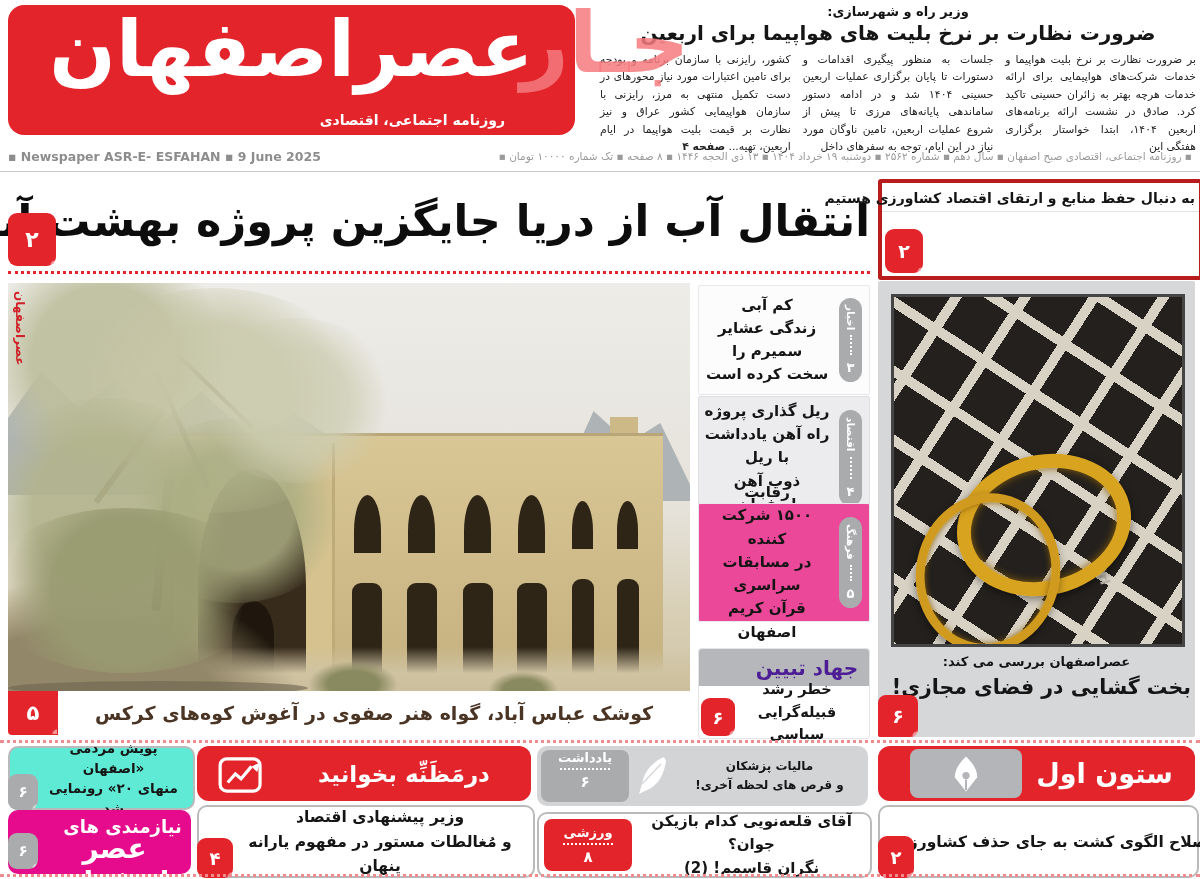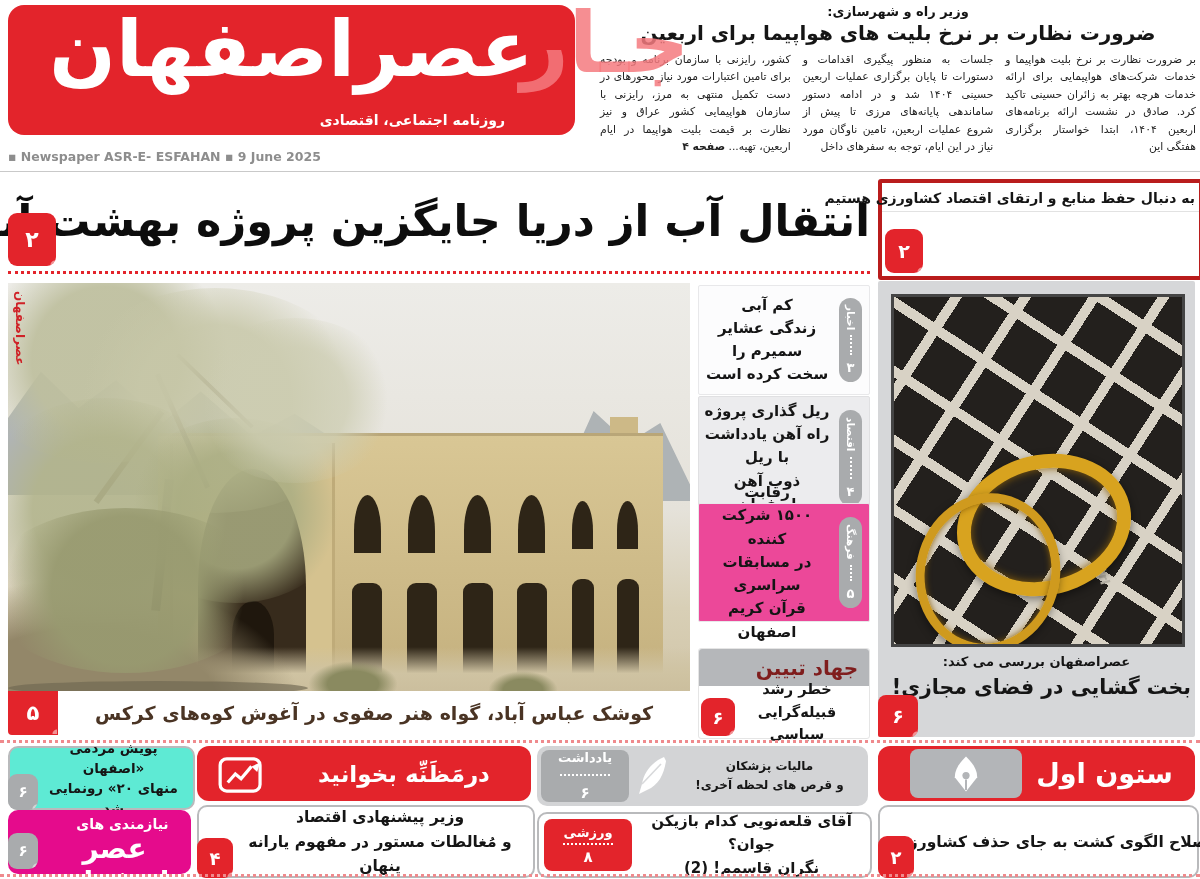--- a/index.html
+++ b/index.html
@@ -83,21 +83,21 @@
              text-align:center;font-size:15px;font-weight:800;line-height:1.55;}
   .brief-tab{position:absolute;right:7px;top:11%;bottom:11%;width:23px;background:#a9abad;border-radius:12px;
              display:flex;flex-direction:column;align-items:center;padding:7px 0;color:#fff;}
   .tab-label{writing-mode:vertical-rl;font-size:10.5px;font-weight:bold;}
   .tab-dots{flex:1;width:0;border-right:2px dotted #fff;margin:5px 0;}
   .tab-num{font-size:13px;font-weight:900;}
 
   
   .jihad{left:698px;top:648px;width:170px;height:89px;background:#fff;border:1px solid #e5e5e5;border-radius:3px;}
   .jihad-head{height:37px;background:#b5b7ba;border-radius:3px 3px 0 0;display:flex;align-items:center;justify-content:center;
-              color:#7f1d1d;font-size:20px;font-weight:900;letter-spacing:1px;padding-left:46px;}
+              color:#4c1d95;font-size:20px;font-weight:900;letter-spacing:1px;padding-left:46px;}
   .jihad-txt{position:absolute;left:30px;right:4px;top:37px;bottom:0;display:flex;align-items:center;justify-content:center;
              text-align:center;font-size:14.5px;font-weight:800;line-height:1.55;}
 
   
   .cyber{left:878px;top:281px;width:317px;height:456px;background:#d6d7d9;border-radius:2px;}
   .kb-frame{position:absolute;left:13px;top:13px;width:288px;height:347px;border:3px solid #454545;overflow:hidden;background:#d9d3c6;}
   .kb-keys{position:absolute;left:-45%;top:-35%;width:190%;height:170%;background-color:#23201d;
            background-image:repeating-linear-gradient(33deg,transparent 0 48px,#d8d2c5 48px 58px),
                             repeating-linear-gradient(123deg,transparent 0 48px,#d8d2c5 48px 58px);}
   .key-ltr{position:absolute;color:#b9b4a8;font-weight:bold;}
@@ -107,34 +107,34 @@
 
   
   .rule-red-2{left:0;top:740px;width:1200px;border-top:3px dotted #ef8a8d;}
   .rule-red-3{left:0;top:874px;width:1200px;border-top:3px dotted #ef8a8d;}
 
   
   .box-campaign{left:8px;top:746px;width:183px;height:60px;background:#5eead4;border:2px solid #b9babc;border-radius:10px;}
   .campaign-txt{position:absolute;left:28px;right:4px;top:0;bottom:0;display:flex;align-items:center;justify-content:center;
                 text-align:center;font-size:13.5px;font-weight:800;line-height:1.5;}
   .box-classified{left:8px;top:810px;width:183px;height:64px;background:#e50b8c;border-radius:10px;color:#fff;}
-  .cls-kicker{position:absolute;left:46px;right:0;top:6px;text-align:center;font-size:14px;font-weight:800;}
+  .cls-kicker{position:absolute;left:46px;right:0;top:6px;text-align:center;font-size:18px;font-weight:800;}
   .cls-title{position:absolute;left:30px;right:0;top:22px;text-align:center;font-size:28px;font-weight:900;letter-spacing:-1px;}
 
   .maz-head{left:197px;top:746px;width:334px;height:55px;background:#e3242b;border-radius:12px;}
   .maz-title{position:absolute;left:90px;right:10px;top:0;bottom:0;display:flex;align-items:center;justify-content:center;
              color:#fff;font-size:23px;font-weight:900;white-space:nowrap;}
   .maz-icon{position:absolute;left:20px;top:9px;width:50px;height:38px;}
   .maz-body{left:197px;top:805px;width:334px;height:69px;background:#fff;border:2px solid #b9babc;border-radius:10px;}
   .maz-txt{position:absolute;left:34px;right:6px;top:0;bottom:0;display:flex;align-items:center;justify-content:center;
            text-align:center;font-size:15.5px;font-weight:800;line-height:1.55;}
 
   .note-box{left:537px;top:746px;width:331px;height:60px;background:#d3d4d6;border-radius:10px;}
   .note-label{position:absolute;left:4px;top:4px;bottom:4px;width:88px;background:#a9abad;border-radius:8px;
-              display:flex;flex-direction:column;align-items:center;justify-content:space-between;color:#fff;}
+              display:flex;flex-direction:column;align-items:center;justify-content:flex-start;color:#fff;}
   .label-name{font-size:13px;font-weight:900;}
   .label-dots{width:56%;border-top:2px dotted #fff;margin:3px 0;}
   .label-num{font-size:15px;font-weight:900;}
   .note-feather{position:absolute;left:96px;top:8px;width:40px;height:44px;}
   .note-txt{position:absolute;left:140px;right:6px;top:0;bottom:0;display:flex;align-items:center;justify-content:center;
             text-align:center;font-size:12px;font-weight:800;line-height:1.55;}
 
   .sport-box{left:537px;top:812px;width:331px;height:62px;background:#fff;border:2px solid #b9babc;border-radius:10px;}
   .sport-label{position:absolute;left:5px;top:5px;bottom:5px;width:88px;background:#e3242b;border-radius:8px;
                display:flex;flex-direction:column;align-items:center;justify-content:center;color:#fff;}
@@ -166,20 +166,21 @@
     <div class="ts-head">ضرورت نظارت بر نرخ بلیت های هواپیما برای اربعین</div>
     <div class="ts-cols">
       <div class="ts-col">بر ضرورت نظارت بر نرخ بلیت هواپیما و خدمات شرکت‌های هواپیمایی برای ارائه خدمات هرچه بهتر به زائران حسینی تاکید کرد. صادق در نشست ارائه برنامه‌های اربعین ۱۴۰۴، ابتدا خواستار برگزاری هفتگی این</div>
       <div class="ts-col">جلسات به منظور پیگیری اقدامات و دستورات تا پایان برگزاری عملیات اربعین حسینی ۱۴۰۴ شد و در ادامه دستور ساماندهی پایانه‌های مرزی تا پیش از شروع عملیات اربعین، تامین ناوگان مورد نیاز در این ایام، توجه به سفرهای داخل</div>
       <div class="ts-col"><span>کشور، رایزنی با سازمان برنامه و بودجه برای تامین اعتبارات مورد نیاز محورهای در دست تکمیل منتهی به مرز، رایزنی با سازمان هواپیمایی کشور عراق و نیز نظارت بر قیمت بلیت هواپیما در ایام اربعین، تهیه... </span><span class="ts-pref">صفحه ۴</span></div>
     </div>
   </div>
 
   <div class="abs dateline">
     <span class="dl-en">▪ Newspaper ASR-E- ESFAHAN ▪ 9 June 2025</span>
+    <span class="dl-fa">▪ روزنامه اجتماعی، اقتصادی صبح اصفهان ▪ سال دهم ▪ شماره ۲۵۶۲ ▪ دوشنبه ۱۹ خرداد ۱۴۰۴ ▪ ۱۳ ذی الحجه ۱۴۴۶ ▪ ۸ صفحه ▪ تک شماره ۱۰۰۰۰ تومان ▪</span>
   </div>
   <div class="abs rule-grey"></div>
 
   <div class="abs lead-head rtl">انتقال آب از دریا جایگزین پروژه بهشت آباد نمی‌شود</div>
   <div class="abs badge" style="left:8px;top:213px;width:48px;height:53px;font-size:22px;">۲</div>
   <div class="abs rule-red-1"></div>
 
   <div class="abs gov-box rtl">
     <div class="gov-title">به دنبال حفظ منابع و ارتقای اقتصاد کشاورزی هستیم</div>
     <div class="badge" style="position:absolute;left:3px;bottom:3px;width:38px;height:44px;font-size:19px;">۲</div>

